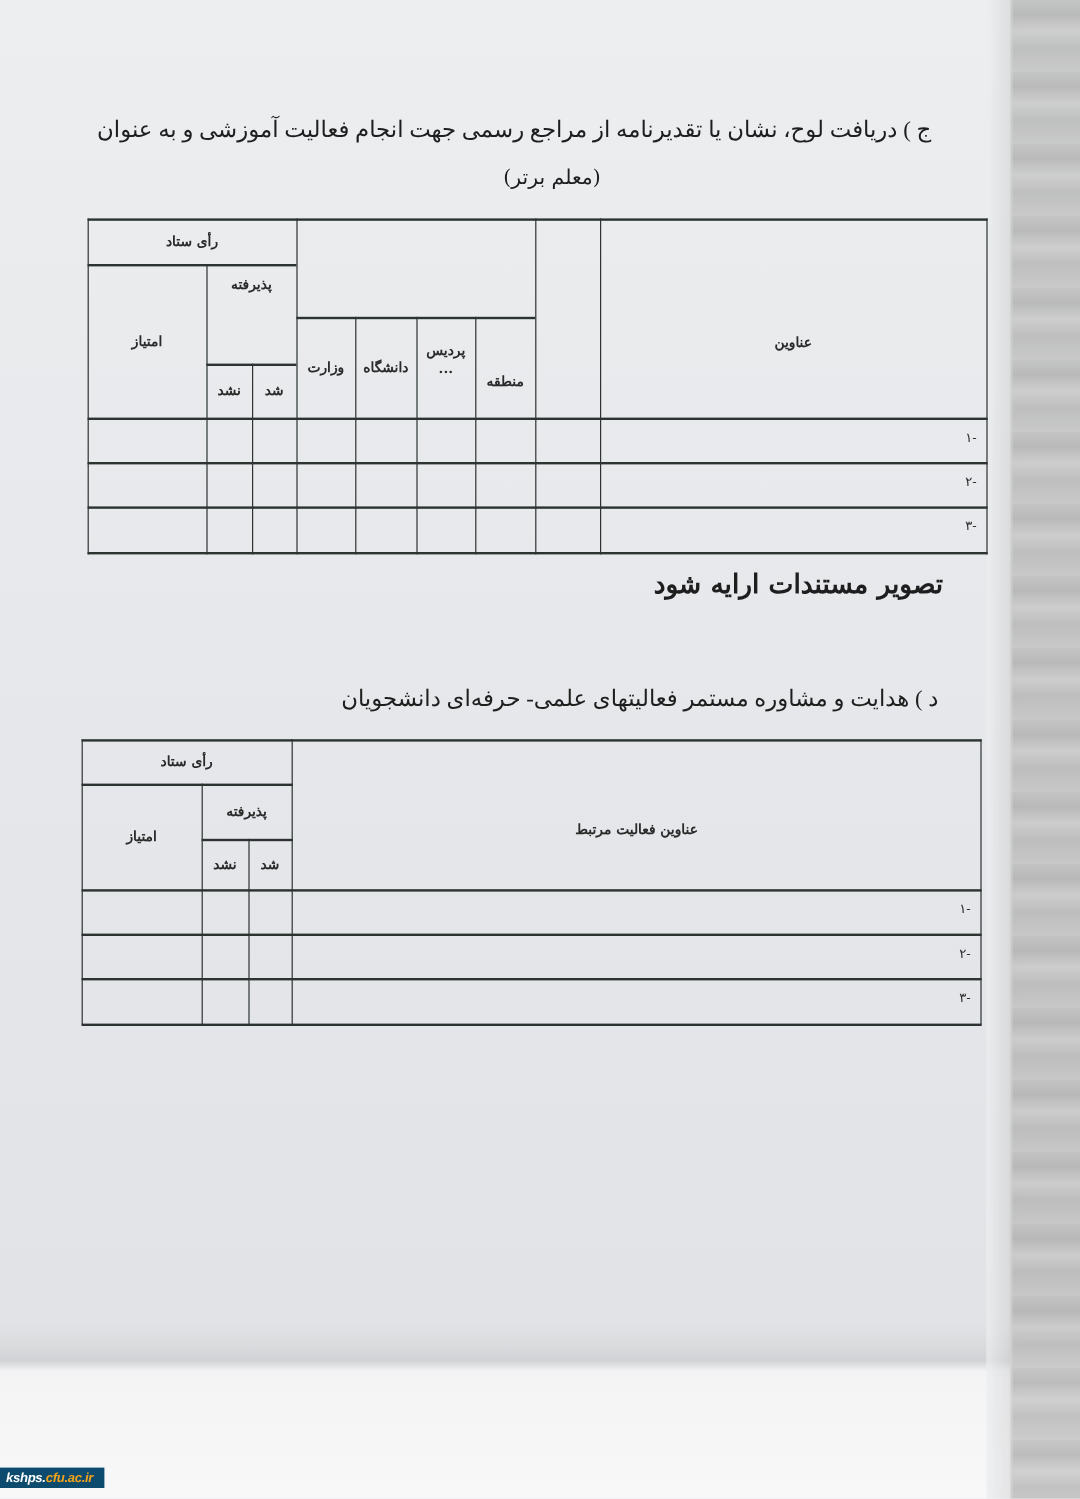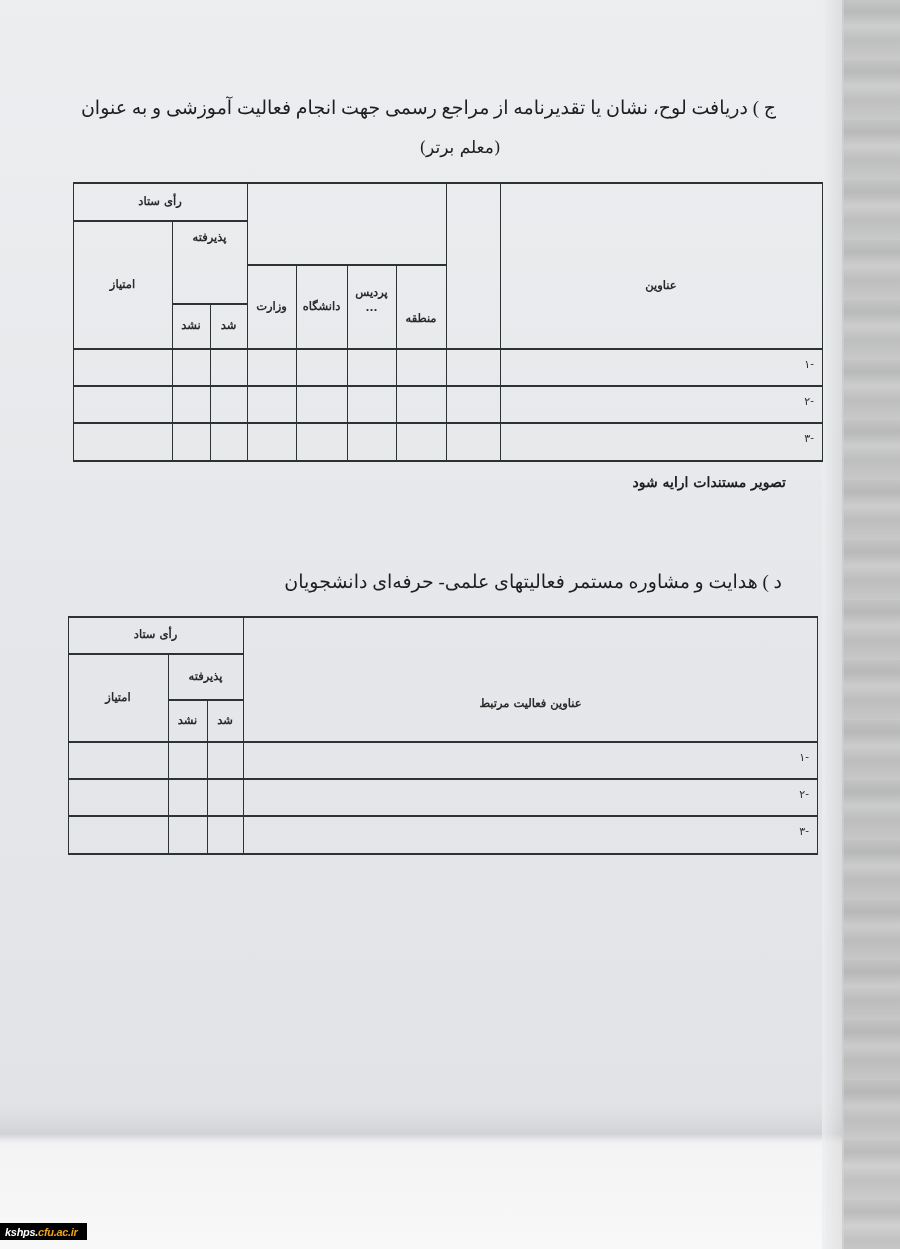--- a/index.html
+++ b/index.html
@@ -29,37 +29,37 @@
   .heading {
     position:absolute; direction:rtl; text-align:right;
     font-size:19px; color:#1e1e1e; white-space:nowrap;font-family:Liberation Serif, serif;
   }
   .subheading {
     position:absolute; direction:rtl; text-align:center;
     font-size:17px; color:#1e1e1e; white-space:nowrap;
   }
   .bold-note {
     position:absolute; direction:rtl; text-align:right; font-weight:bold;
-    font-size:14px; color:#1e1e1e; white-space:nowrap;
+    font-size:22px; color:#1e1e1e; white-space:nowrap;
   }
   .grid { position:absolute; }
   .cell {
     position:absolute; box-sizing:border-box;
     display:flex; align-items:center; justify-content:center;
     font-size:11.5px; font-weight:bold; color:#2a2a2a;
     direction:rtl; text-align:left; line-height:1.3;
   }
   .line-h { position:absolute; height:1.6px; background:#2c3330; }
   .line-v { position:absolute; width:1.4px; background:#2c3330; }
   .rownum {
     position:absolute; font-size:11px; color:#2a2a2a; direction:rtl;
   }
   .watermark {
     position:absolute; left:0; top:1223px; width:87px; height:17px;
-    background:#000000; display:flex; align-items:center; padding-left:5px;
+    background:#0c4a6e; display:flex; align-items:center; padding-left:5px;
     box-sizing:border-box;
     font-family:"Liberation Sans", sans-serif; font-style:italic; font-weight:bold;
     font-size:11px; letter-spacing:-0.3px;
   }
   .wm-a { color:#ffffff; }
   .wm-b { color:#f0a21b;text-align:center; }
 </style>
 </head>
 <body>
 
@@ -127,21 +127,21 @@
   <div class="line-h" style="left:68px; width:750px; top:778px;"></div>
   <div class="line-h" style="left:68px; width:750px; top:815px;"></div>
   <div class="line-h" style="left:68px; width:750px; top:853px;"></div>
 
   <div class="line-v" style="left:68px; top:616px; height:238px;"></div>
   <div class="line-v" style="left:168px; top:653px; height:201px;"></div>
   <div class="line-v" style="left:207px; top:699px; height:155px;"></div>
   <div class="line-v" style="left:243px; top:616px; height:238px;"></div>
   <div class="line-v" style="left:817px; top:616px; height:238px;"></div>
 
-  <div class="cell" style="left:244px; top:616px; width:573px; height:112px; align-items:flex-start; padding-top:68px;margin-top:12px;">عناوین فعالیت مرتبط</div>
+  <div class="cell" style="left:244px; top:616px; width:573px; height:112px; align-items:flex-start; padding-top:68px;">عناوین فعالیت مرتبط</div>
   <div class="cell" style="left:68px; top:616px; width:175px; height:37px;">رأی ستاد</div>
   <div class="cell" style="left:168px; top:653px; width:75px; height:46px;">پذیرفته</div>
   <div class="cell" style="left:207px; top:699px; width:36px; height:42px;">شد</div>
   <div class="cell" style="left:168px; top:699px; width:39px; height:42px;">نشد</div>
   <div class="cell" style="left:68px; top:653px; width:100px; height:88px;">امتیاز</div>
 
   <div class="rownum" style="right:91px; top:751px;">-۱</div>
   <div class="rownum" style="right:91px; top:788px;">-۲</div>
   <div class="rownum" style="right:91px; top:825px;">-۳</div>
 

